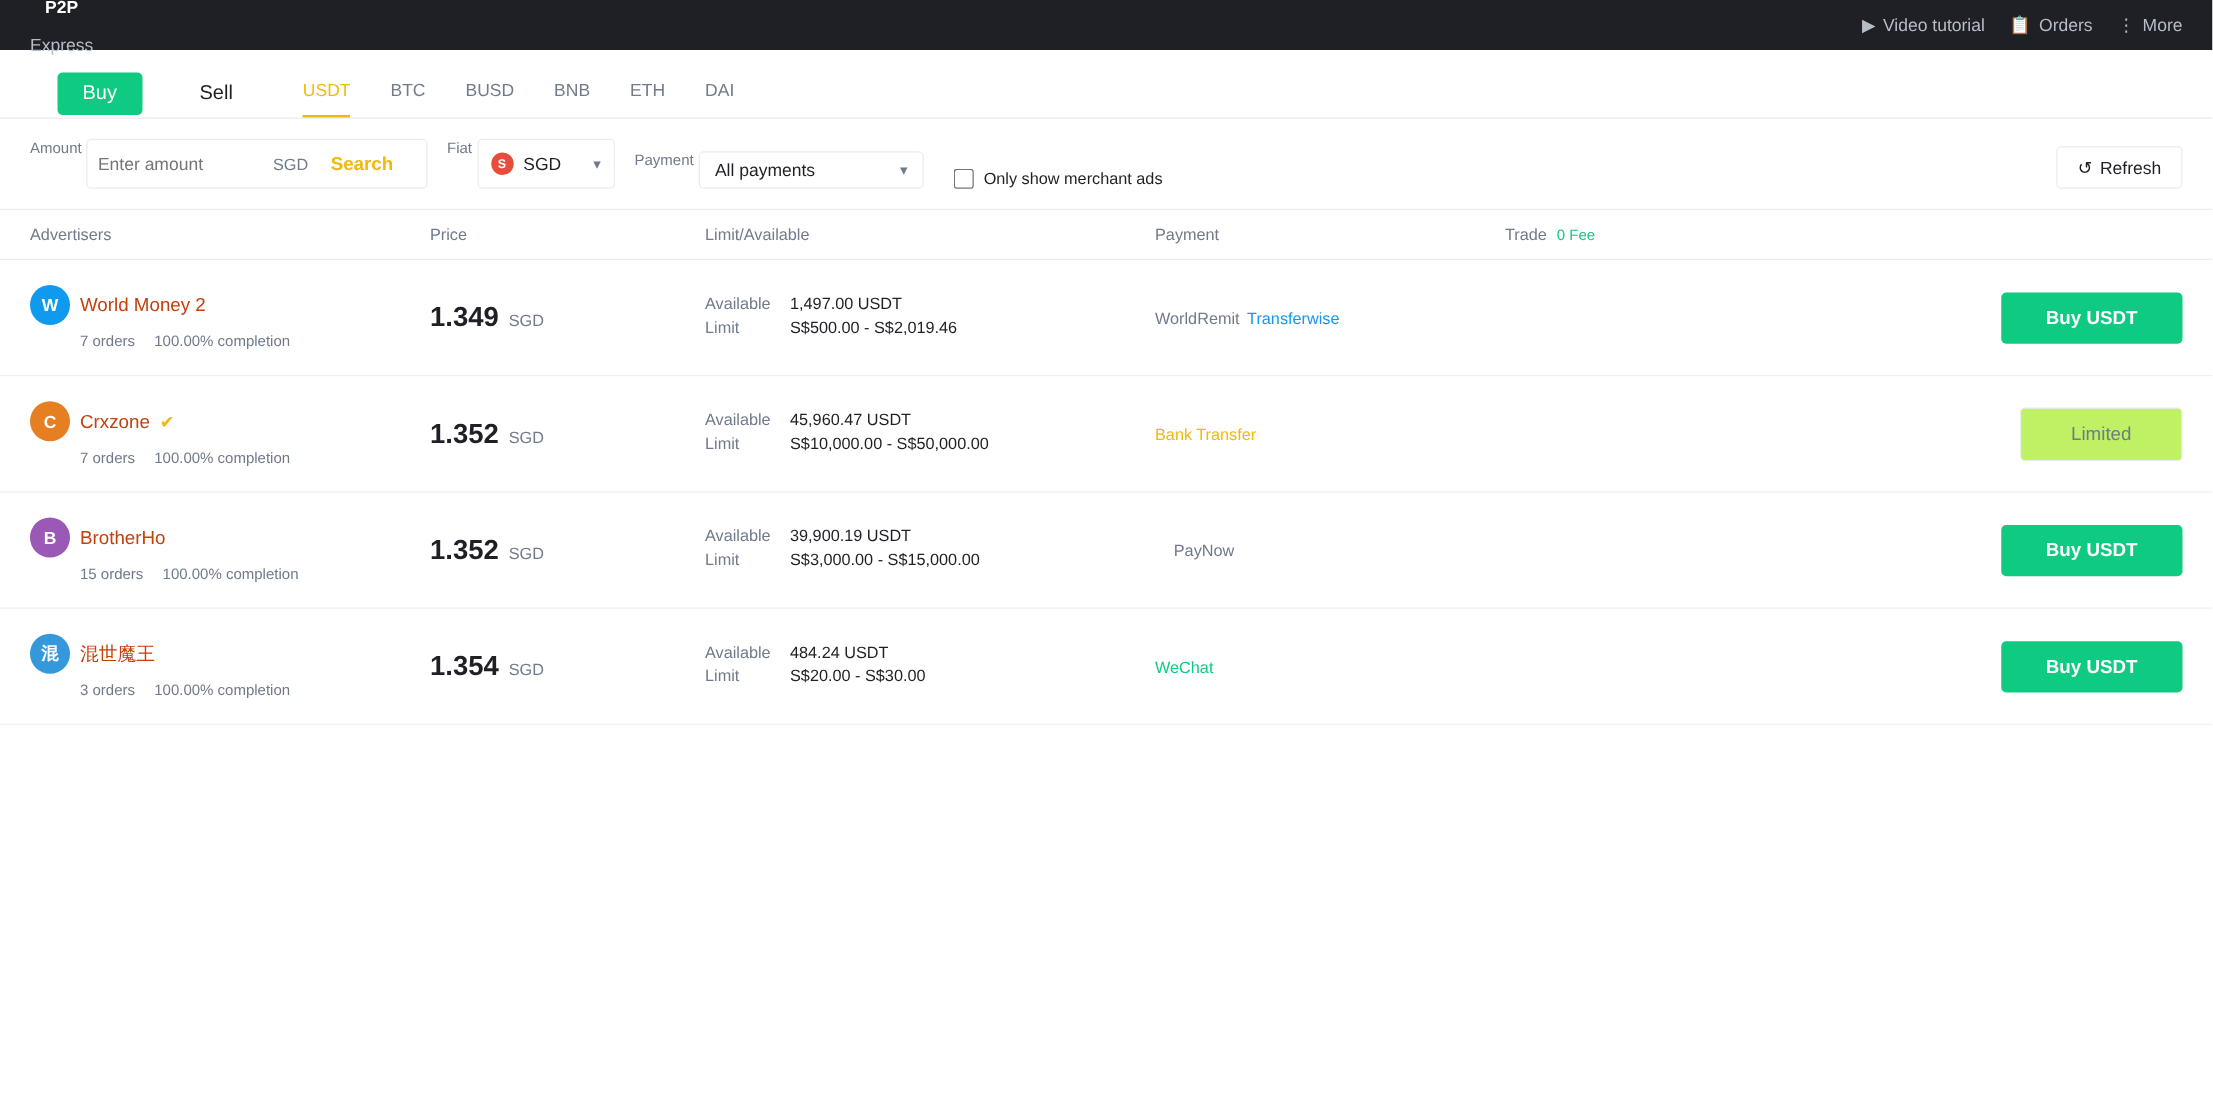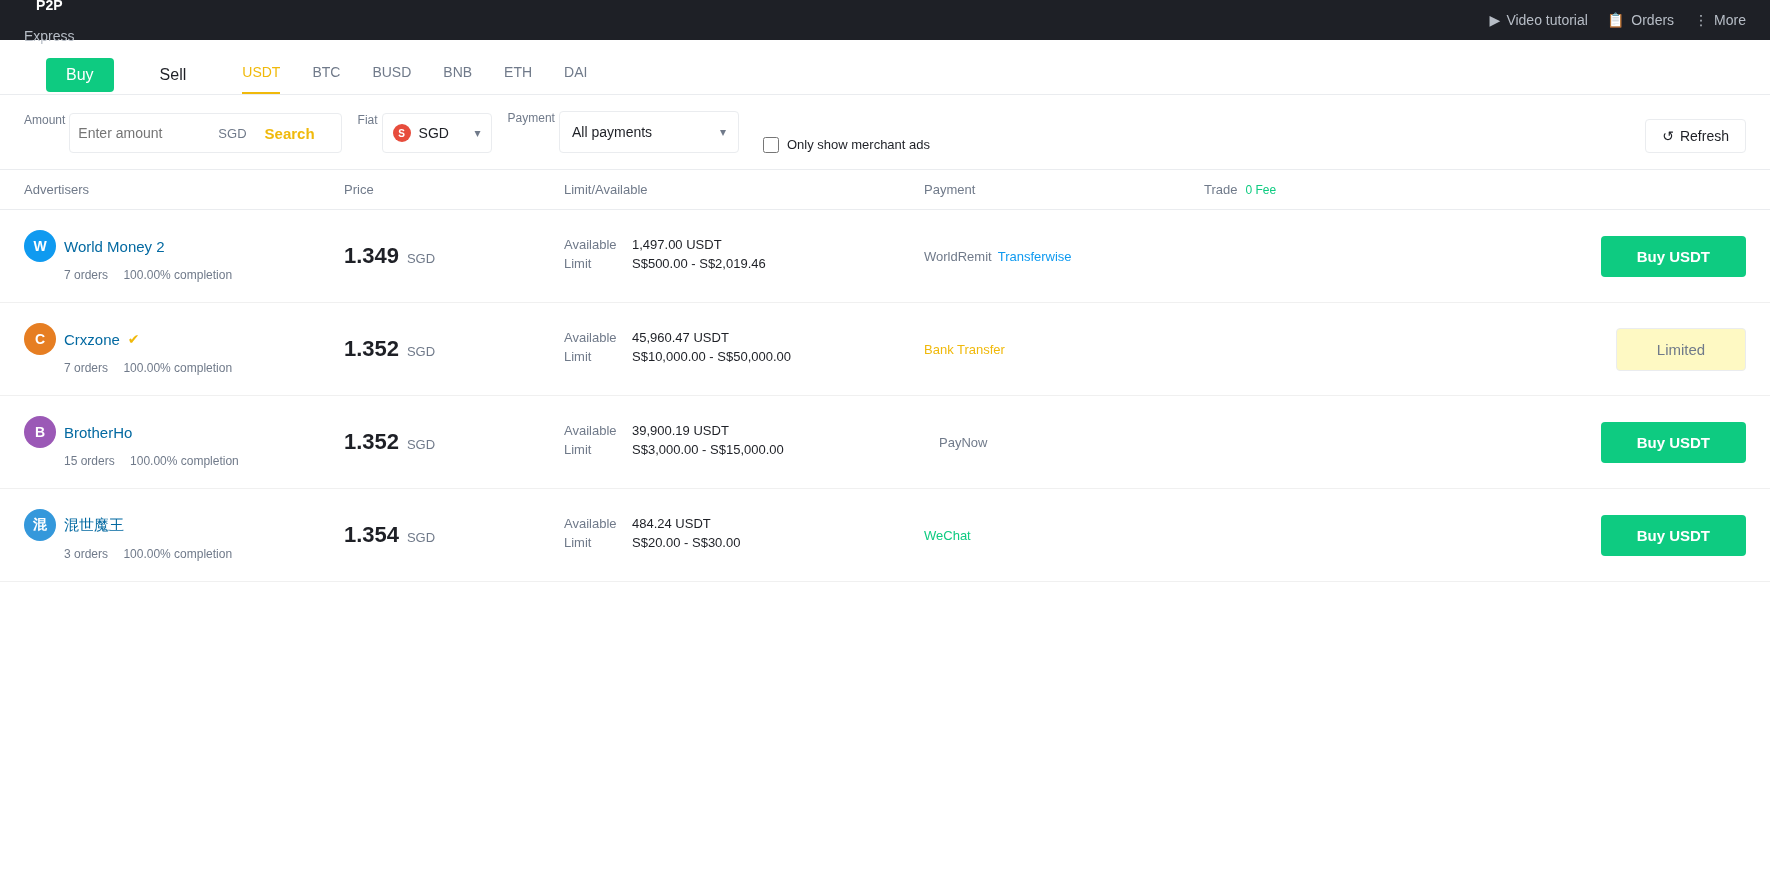--- a/index.html
+++ b/index.html
@@ -108,21 +108,21 @@
     }
     .fiat-dot { width: 18px; height: 18px; background: #e74c3c; border-radius: 50%; display: flex; align-items: center; justify-content: center; font-size: 10px; color: #fff; font-weight: bold; }
     .fiat-text { font-size: 14px; color: #1e2026; flex: 1; }
     .dropdown-arrow { color: #707a8a; font-size: 12px; }
     .payment-select {
       display: flex;
       align-items: center;
       border: 1px solid #eaecef;
       border-radius: 4px;
       padding: 0 12px;
-      height: 42px;
+      height: 30px;
       gap: 8px;
       cursor: pointer;
       background: #fff;
       min-width: 180px;
     }
     .payment-text { font-size: 14px; color: #1e2026; flex: 1; }
     .merchant-check {
       display: flex;
       align-items: flex-start;
       gap: 8px;
@@ -167,21 +167,21 @@
     }
 
     
     .advertiser-col {}
     .advertiser-name-row { display: flex; align-items: center; gap: 8px; }
     .advertiser-avatar {
       width: 32px; height: 32px; border-radius: 50%;
       display: flex; align-items: center; justify-content: center;
       font-size: 14px; font-weight: 700; color: #fff;
     }
-    .advertiser-name { color: #0369a1; font-size: 15px; font-weight: 500; cursor: pointer; }
+    .advertiser-name { color: #c2410c; font-size: 15px; font-weight: 500; cursor: pointer; }
     .verified-icon { color: #f0b90b; font-size: 14px; }
     .advertiser-stats { font-size: 12px; color: #707a8a; margin-top: 6px; margin-left: 40px; }
     .advertiser-stats span { margin-right: 12px; }
 
     
     .price-col {}
     .price-value { font-size: 22px; font-weight: 600; color: #1e2026; }
     .price-currency { font-size: 13px; color: #707a8a; margin-left: 4px; }
 
     
@@ -206,21 +206,21 @@
       border: none;
       border-radius: 4px;
       padding: 12px 36px;
       font-size: 15px;
       font-weight: 600;
       cursor: pointer;
       min-width: 130px;
       text-align: center;
     }
     .limited-btn {
-      background: #fef9c3;
+      background: #bef264;
       color: #1e2026;
       border: 1px solid #eaecef;
       border-radius: 4px;
       padding: 12px 24px;
       font-size: 15px;
       font-weight: 500;
       cursor: pointer;
       min-width: 130px;
       text-align: center;
       color: #707a8a;

